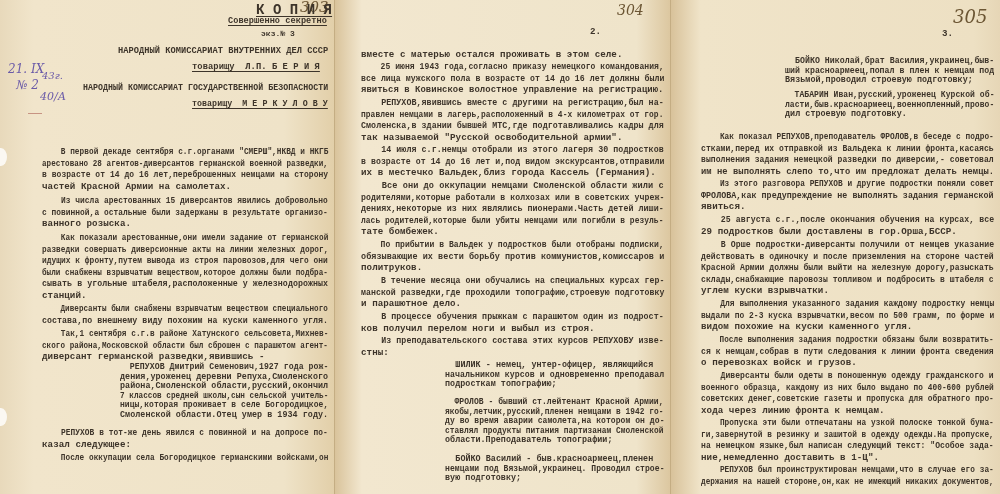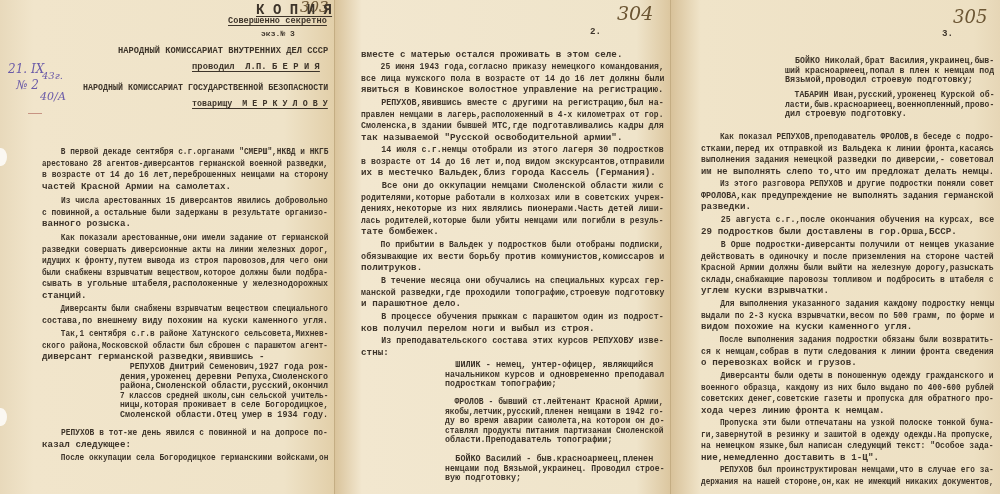--- a/index.html
+++ b/index.html
@@ -31,21 +31,21 @@
 <div class="page" id="page1">
   <div class="punch" style="left:-5px;top:148px"></div>
   <div class="punch" style="left:-5px;top:408px"></div>
 
   <div class="hand brown" style="left:300px;top:-2px;font-size:15px">303</div>
   <div class="t ul" style="left:256px;top:5px;font-size:14px">К О П И Я</div>
   <div class="t ul" style="left:228px;top:16px;font-size:8.6px">Совершенно секретно</div>
   <div class="t" style="left:261px;top:28px;font-size:8px">экз.№ 3</div>
 
   <div class="t" style="left: 118px; top: 46px; font-size: 8.8px; transform-origin: left top; transform: scaleX(0.986);">НАРОДНЫЙ КОМИССАРИАТ ВНУТРЕННИХ ДЕЛ СССР</div>
-  <div class="t ul" style="left:192px;top:62px;font-size:8.8px">проводил  Л.П. Б Е Р И Я</div>
+  <div class="t ul" style="left:192px;top:62px;font-size:8.8px">товарищу  Л.П. Б Е Р И Я</div>
   <div class="t" style="left: 83px; top: 83px; font-size: 8.8px; transform-origin: left top; transform: scaleX(0.939);">НАРОДНЫЙ КОМИССАРИАТ ГОСУДАРСТВЕННОЙ БЕЗОПАСНОСТИ</div>
   <div class="t ul" style="left: 192px; top: 99px; font-size: 8.8px; transform-origin: left top; transform: scaleX(0.944);">товарищу  М Е Р К У Л О В У</div>
 
   <div>
     <div class="hand" style="left:8px;top:62px;font-size:12px">21. IX</div>
     <div class="hand" style="left:42px;top:70px;font-size:10px">43г.</div>
     <div class="hand" style="left:16px;top:78px;font-size:12px">№ 2</div>
     <div class="hand" style="left:40px;top:90px;font-size:11px">40/А</div>
   </div>
   <div class="redline" style="left:28px;top:113px;width:14px"></div>
@@ -81,21 +81,21 @@
   </div>
 
   <div>
     <div class="t" style="left: 42px; top: 427px; transform-origin: left top; transform: scaleX(0.856);">    РЕПУХОВ в тот-же день явился с повинной и на допросе по-</div>
     <div class="t" style="left:42px;top:438.5px">казал следующее:</div>
     <div class="t" style="left: 42px; top: 452px; transform-origin: left top; transform: scaleX(0.844);">    После оккупации села Богородицкое германскими войсками,он</div>
   </div>
 </div>
 
 <div class="page" id="page2">
-  <div class="hand brown" style="left:282px;top:2px;font-size:19px">304</div>
+  <div class="hand brown" style="left:282px;top:2px;font-size:14px">304</div>
   <div class="t" style="left:255px;top:26px">2.</div>
 
   <div>
     <div class="t" style="left:26px;top:49px">вместе с матерью остался проживать в этом селе.</div>
     <div class="t" style="left: 26px; top: 61px; transform-origin: left top; transform: scaleX(0.878);">    25 июня 1943 года,согласно приказу немецкого командования,</div>
     <div class="t" style="left: 26px; top: 72.5px; transform-origin: left top; transform: scaleX(0.894);">все лица мужского пола в возрасте от 14 до 16 лет должны были</div>
     <div class="t" style="left: 26px; top: 84px; transform-origin: left top; transform: scaleX(0.971);">явиться в Ковинское волостное управление на регистрацию.</div>
     <div class="t" style="left: 26px; top: 97px; transform-origin: left top; transform: scaleX(0.907);">    РЕПУХОВ,явившись вместе с другими на регистрацию,был на-</div>
     <div class="t" style="left: 26px; top: 108.5px; transform-origin: left top; transform: scaleX(0.863);">правлен немцами в лагерь,расположенный в 4-х километрах от гор.</div>
     <div class="t" style="left: 26px; top: 120px; transform-origin: left top; transform: scaleX(0.907);">Смоленска,в здании бывшей МТС,где подготавливались кадры для</div>
@@ -158,21 +158,21 @@
     </div>
   </div>
 
   <div>
     <div class="t" style="left: 30px; top: 131px; transform-origin: left top; transform: scaleX(0.849);">    Как показал РЕПУХОВ,преподаватель ФРОЛОВ,в беседе с подро-</div>
     <div class="t" style="left: 30px; top: 142.5px; transform-origin: left top; transform: scaleX(0.877);">стками,перед их отправкой из Вальдека к линии фронта,касаясь</div>
     <div class="t" style="left: 30px; top: 154px; transform-origin: left top; transform: scaleX(0.877);">выполнения задания немецкой разведки по диверсии,- советовал</div>
     <div class="t" style="left: 30px; top: 165.5px; transform-origin: left top; transform: scaleX(0.958);">им не выполнять слепо то,что им предложат делать немцы.</div>
     <div class="t" style="left: 30px; top: 178px; transform-origin: left top; transform: scaleX(0.849);">    Из этого разговора РЕПУХОВ и другие подростки поняли совет</div>
     <div class="t" style="left: 30px; top: 189.5px; transform-origin: left top; transform: scaleX(0.907);">ФРОЛОВА,как предупреждение не выполнять задания германской</div>
-    <div class="t" style="left:30px;top:201px">разведки.</div>
+    <div class="t" style="left:30px;top:201px">явиться.</div>
     <div class="t" style="left: 30px; top: 214px; transform-origin: left top; transform: scaleX(0.893);">    25 августа с.г.,после окончания обучения на курсах, все</div>
     <div class="t" style="left:30px;top:225.5px">29 подростков были доставлены в гор.Орша,БССР.</div>
     <div class="t" style="left: 30px; top: 239px; transform-origin: left top; transform: scaleX(0.893);">    В Орше подростки-диверсанты получили от немцев указание</div>
     <div class="t" style="left: 30px; top: 250.5px; transform-origin: left top; transform: scaleX(0.877);">действовать в одиночку и после приземления на стороне частей</div>
     <div class="t" style="left: 30px; top: 262px; transform-origin: left top; transform: scaleX(0.877);">Красной Армии должны были выйти на железную дорогу,разыскать</div>
     <div class="t" style="left: 30px; top: 273.5px; transform-origin: left top; transform: scaleX(0.877);">склады,снабжающие паровозы топливом и подбросить в штабеля с</div>
     <div class="t" style="left:30px;top:285px">углем куски взрывчатки.</div>
     <div class="t" style="left: 30px; top: 298px; transform-origin: left top; transform: scaleX(0.864);">    Для выполнения указанного задания каждому подростку немцы</div>
     <div class="t" style="left: 30px; top: 309.5px; transform-origin: left top; transform: scaleX(0.864);">выдали по 2-3 куска взрывчатки,весом по 500 грамм, по форме и</div>
     <div class="t" style="left:30px;top:321px">видом похожие на куски каменного угля.</div>

